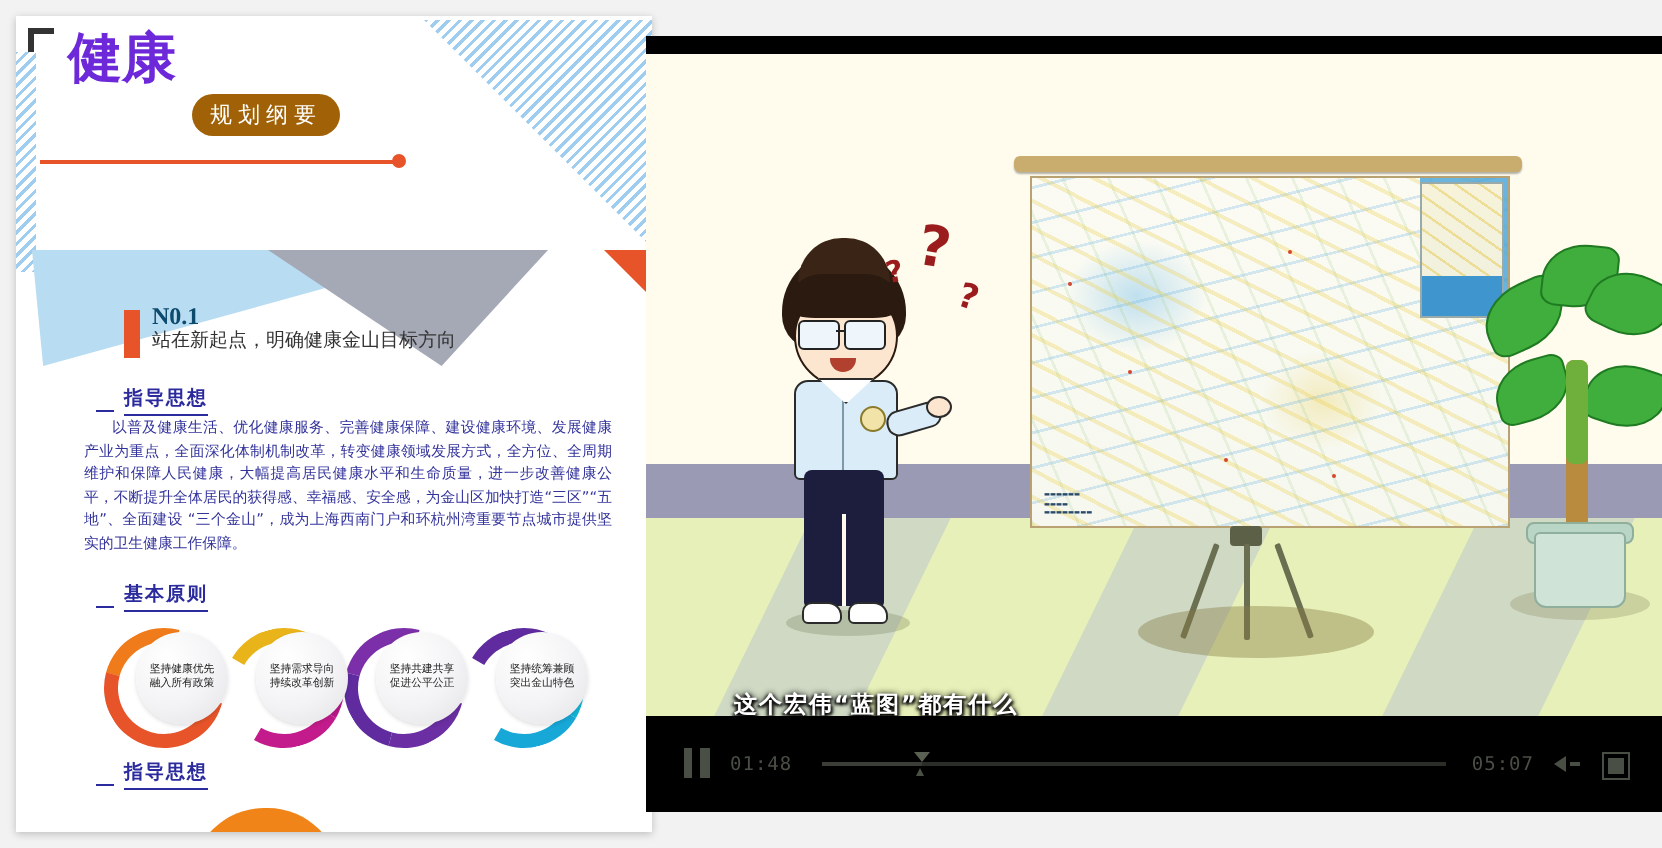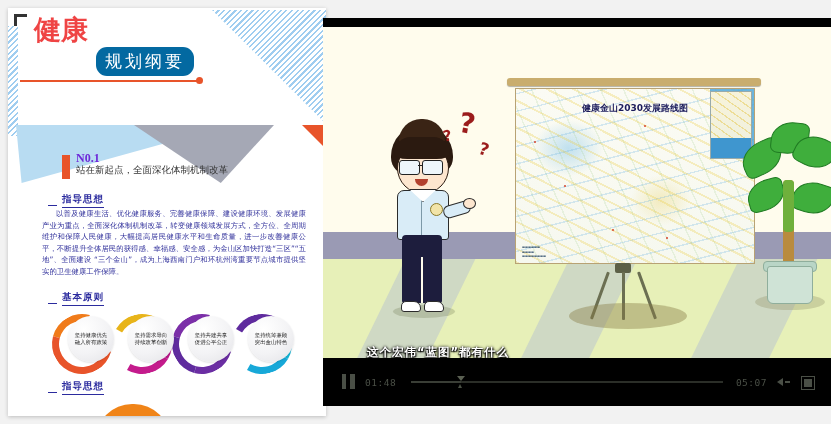--- a/index.html
+++ b/index.html
@@ -17,44 +17,44 @@
   
   .stripe-tri{position:absolute;right:-6px;top:2px;width:120px;height:120px;
     background:repeating-linear-gradient(-45deg,#9fcdf0 0px,#9fcdf0 1.6px,#ffffff 1.6px,#ffffff 4px);
     clip-path:polygon(0 0,100% 0,100% 100%);}
   .stripe-tri2{position:absolute;left:-4px;top:18px;width:14px;height:110px;
     background:repeating-linear-gradient(-45deg,#9fcdf0 0px,#9fcdf0 1.6px,#ffffff 1.6px,#ffffff 4px);}
 
   
   #logo{position:absolute;left:26px;top:6px;width:200px;height:62px;}
   .logo-cn{position:absolute;left:0;top:2px;font-size:27px;line-height:27px;font-weight:bold;
-           color:#ef4444;letter-spacing:0px;font-family:"DejaVu Sans",sans-serif;}
+           color:#6d28d9;letter-spacing:0px;font-family:"DejaVu Sans",sans-serif;}
   .logo-cn2{position:absolute;left:0;top:29px;font-size:27px;line-height:27px;font-weight:bold;
            color:#e8542a;font-family:"DejaVu Sans",sans-serif;}
   .logo-year{position:absolute;left:62px;top:0px;font-size:36px;line-height:36px;font-weight:bold;
            color:#f08b54;letter-spacing:-1px;font-family:"Liberation Sans",sans-serif;}
-  .logo-badge{position:absolute;left:62px;top:33px;background:#0369a1;color:#fff;border-radius:11px;
-           font-size:17px;padding:3px 9px;letter-spacing:3px;font-family:"DejaVu Sans",sans-serif;}
+  .logo-badge{position:absolute;left:62px;top:33px;background:#a16207;color:#fff;border-radius:11px;
+           font-size:11px;padding:3px 9px;letter-spacing:3px;font-family:"DejaVu Sans",sans-serif;}
 
   .rule{position:absolute;left:12px;top:72px;width:178px;height:1.5px;background:#e8542a;}
   .rule-dot{position:absolute;left:188px;top:69px;width:7px;height:7px;border-radius:50%;background:#e8542a;}
 
   
   .band{position:absolute;left:0;top:117px;width:318px;height:58px;overflow:hidden;}
   .tri-blue{position:absolute;left:8px;top:0;width:186px;height:58px;background:#b8dcf2;
             clip-path:polygon(0 0,100% 0,100% 14%,3% 100%);}
   .tri-gray{position:absolute;left:126px;top:0;width:140px;height:58px;background:#a5a8b5;
             clip-path:polygon(0 0,100% 0,62% 100%);}
   .tri-orange{position:absolute;right:0px;top:0px;width:24px;height:24px;background:#e8542a;
             clip-path:polygon(0 0,100% 0,100% 100%);}
 
   
   #n01{position:absolute;left:54px;top:145px;}
   .n01-bar{position:absolute;left:0;top:2px;width:8px;height:24px;background:#e8542a;}
-  .n01-num{position:absolute;left:14px;top:-2px;font-size:12px;font-weight:bold;color:#6d28d9;
+  .n01-num{position:absolute;left:14px;top:-2px;font-size:12px;font-weight:bold;color:#0c4a6e;
            font-family:"Liberation Serif",serif;}
   .n01-sub{position:absolute;left:14px;top:11px;font-size:9.5px;color:#333;white-space:nowrap;
            font-family:"DejaVu Sans",sans-serif;}
 
   .sec-head{position:absolute;font-size:9.5px;font-weight:bold;color:#2b2b9e;
             border-bottom:1.4px solid #2b2b9e;padding-bottom:1px;letter-spacing:1px;
             font-family:"DejaVu Sans",sans-serif;}
   .sec-tick{position:absolute;width:9px;height:1.2px;background:#2b2b9e;}
 
   #body-text{position:absolute;left:34px;top:200px;width:264px;font-size:7.4px;line-height:11.6px;
@@ -229,21 +229,21 @@
 
     <div class="band">
       <div class="tri-blue"></div>
       <div class="tri-gray"></div>
       <div class="tri-orange"></div>
     </div>
 
     <div id="n01">
       <div class="n01-bar"></div>
       <div class="n01-num">N0.1</div>
-      <div class="n01-sub">站在新起点，全面深化体制机制改革</div>
+      <div class="n01-sub">站在新起点，明确健康金山目标方向</div>
     </div>
 
     <div class="sec-head" style="left:54px;top:185px;text-align:right;">指导思想</div>
     <div class="sec-tick" style="left:40px;top:197px;"></div>
 
     <div id="body-text">以普及健康生活、优化健康服务、完善健康保障、建设健康环境、发展健康产业为重点，全面深化体制机制改革，转变健康领域发展方式，全方位、全周期维护和保障人民健康，大幅提高居民健康水平和生命质量，进一步改善健康公平，不断提升全体居民的获得感、幸福感、安全感，为金山区加快打造“三区”“五地”、全面建设 “三个金山”，成为上海西南门户和环杭州湾重要节点城市提供坚实的卫生健康工作保障。</div>
 
     <div class="sec-head" style="left:54px;top:283px;">基本原则</div>
     <div class="sec-tick" style="left:40px;top:295px;"></div>
 
@@ -325,21 +325,20 @@
 
       <div id="board">
         <div class="board-top"></div>
         <div class="map">
           <div class="map-bg"></div>
           <div class="map-water"></div>
           <div class="map-inset">
             <div class="map-inset-in"></div>
             <div class="map-inset-w"></div>
           </div>
-          <div class="map-title">健康金山2030发展路线图</div>
           <div class="map-dot" style="left:18px;top:52px;"></div>
           <div class="map-dot" style="left:48px;top:96px;"></div>
           <div class="map-dot" style="left:96px;top:140px;"></div>
           <div class="map-dot" style="left:150px;top:148px;"></div>
           <div class="map-dot" style="left:128px;top:36px;"></div>
           <div class="map-legend">
             ▬▬▬▬▬▬<br>▬▬▬▬<br>▬▬▬▬▬▬▬▬
           </div>
         </div>
       </div>

